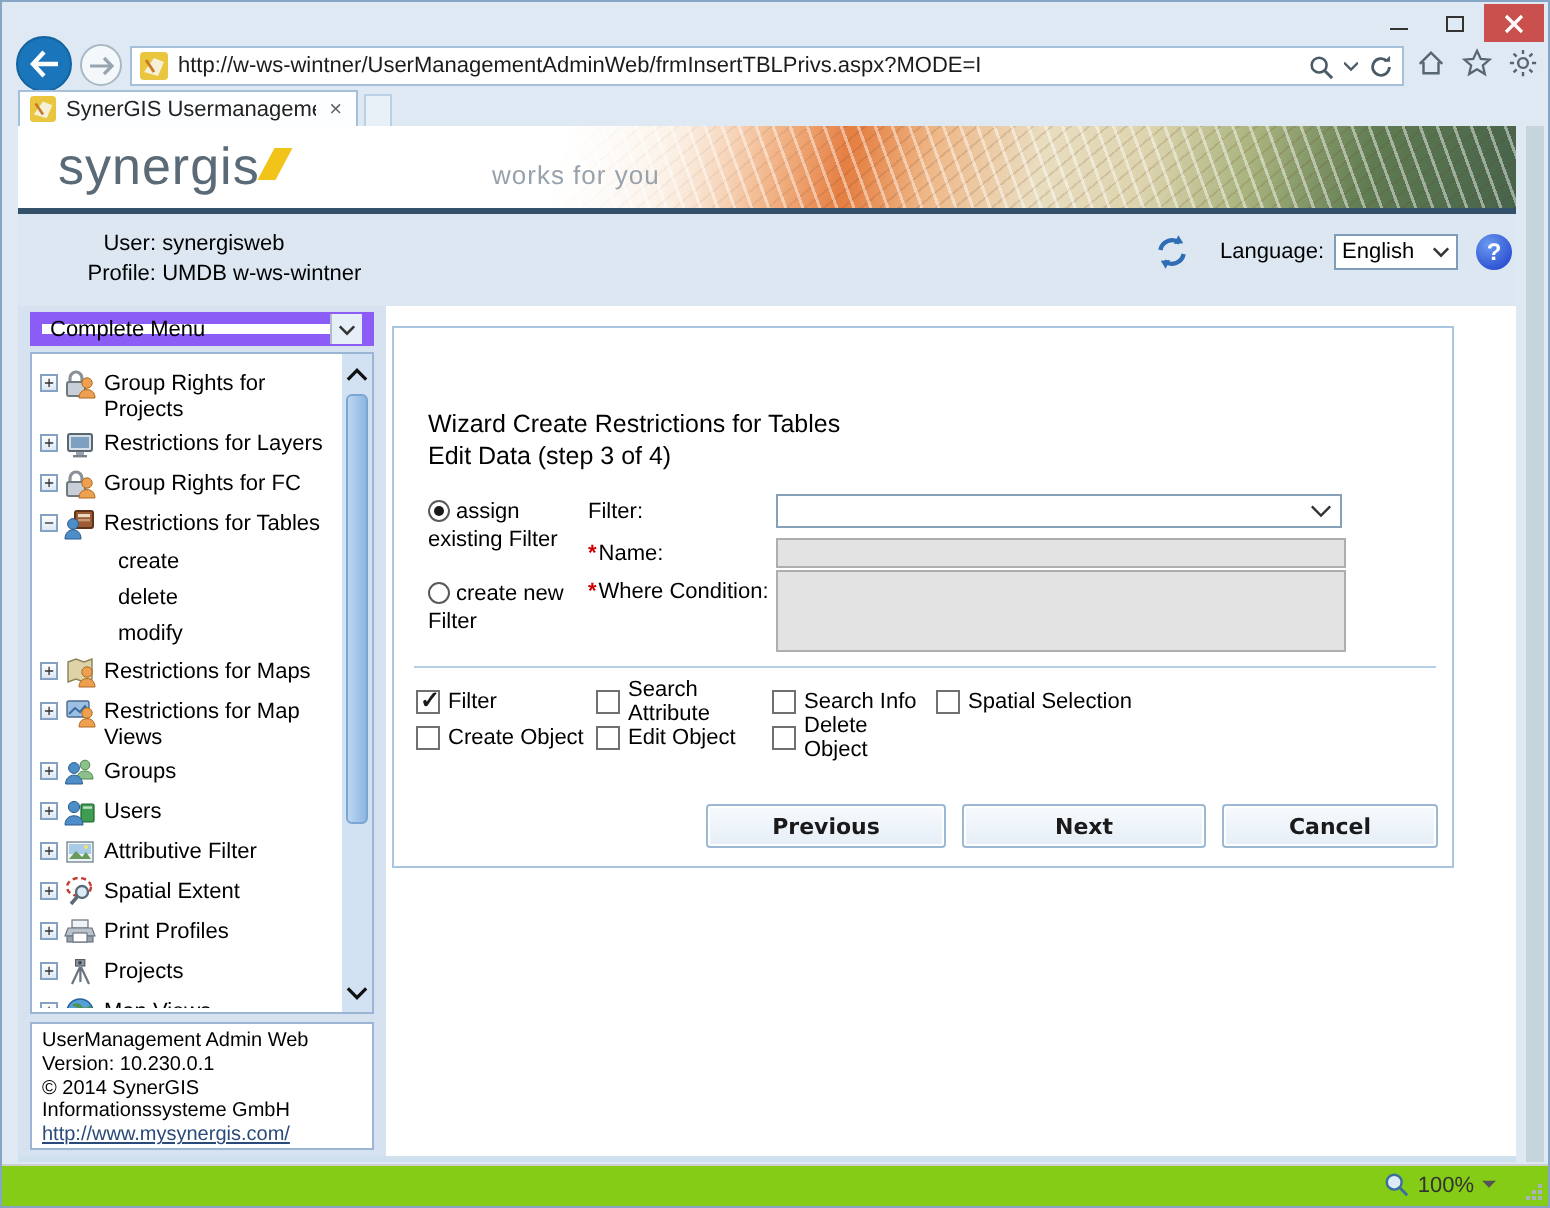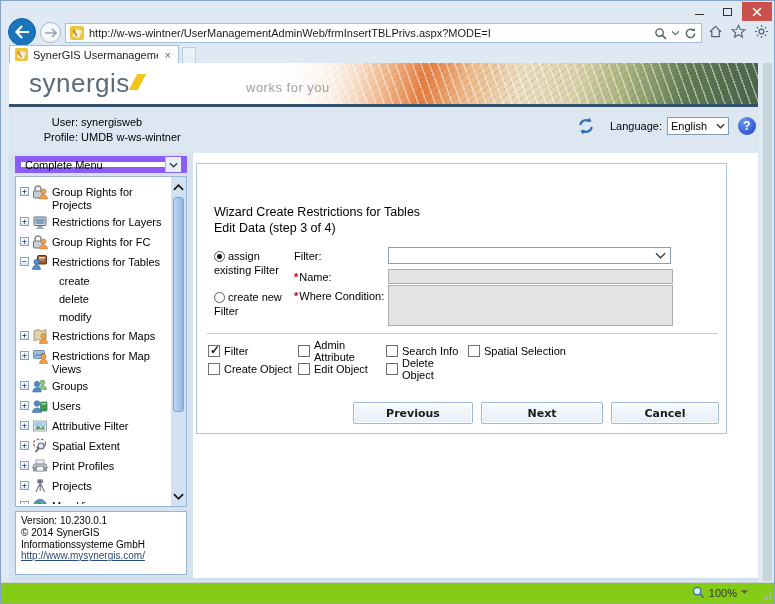--- a/index.html
+++ b/index.html
@@ -411,20 +411,21 @@
             <div class="ts-thumb"></div>
             <div class="ts-btn ts-down">
               <svg width="11" height="7" viewBox="0 0 12 7">
                   <path d="M1 1l5 5 5-5" fill="none" stroke="#111" stroke-width="1.8"></path>
                 </svg>
             </div>
           </div>
         </div>
 
         <div class="footer-box">
+          <div>UserManagement Admin Web</div>
           <div>Version: 10.230.0.1</div>
           <div>© 2014 SynerGIS</div>
           <div>Informationssysteme GmbH</div>
           <div><span class="footer-link">http://www.mysynergis.com/</span></div>
         </div>
       </div>
 
       <div class="main-panel">
         <div class="wtitle">
           <div>Wizard Create Restrictions for Tables</div>
@@ -460,21 +461,21 @@
 
         <div class="separator"></div>
         <div class="cb-rows">
             <div class="cbrow">
               <span class="cb">
                 <span class="cbbox checked"></span>
                 <span>Filter</span>
               </span>
               <span class="cb">
                 <span class="cbbox"></span>
-                <span>Admin Attribute</span>
+                <span>Search Attribute</span>
               </span>
               <span class="cb">
                 <span class="cbbox"></span>
                 <span>Search Info</span>
               </span>
               <span class="cb">
                 <span class="cbbox"></span>
                 <span>Spatial Selection</span>
               </span>
             </div>

